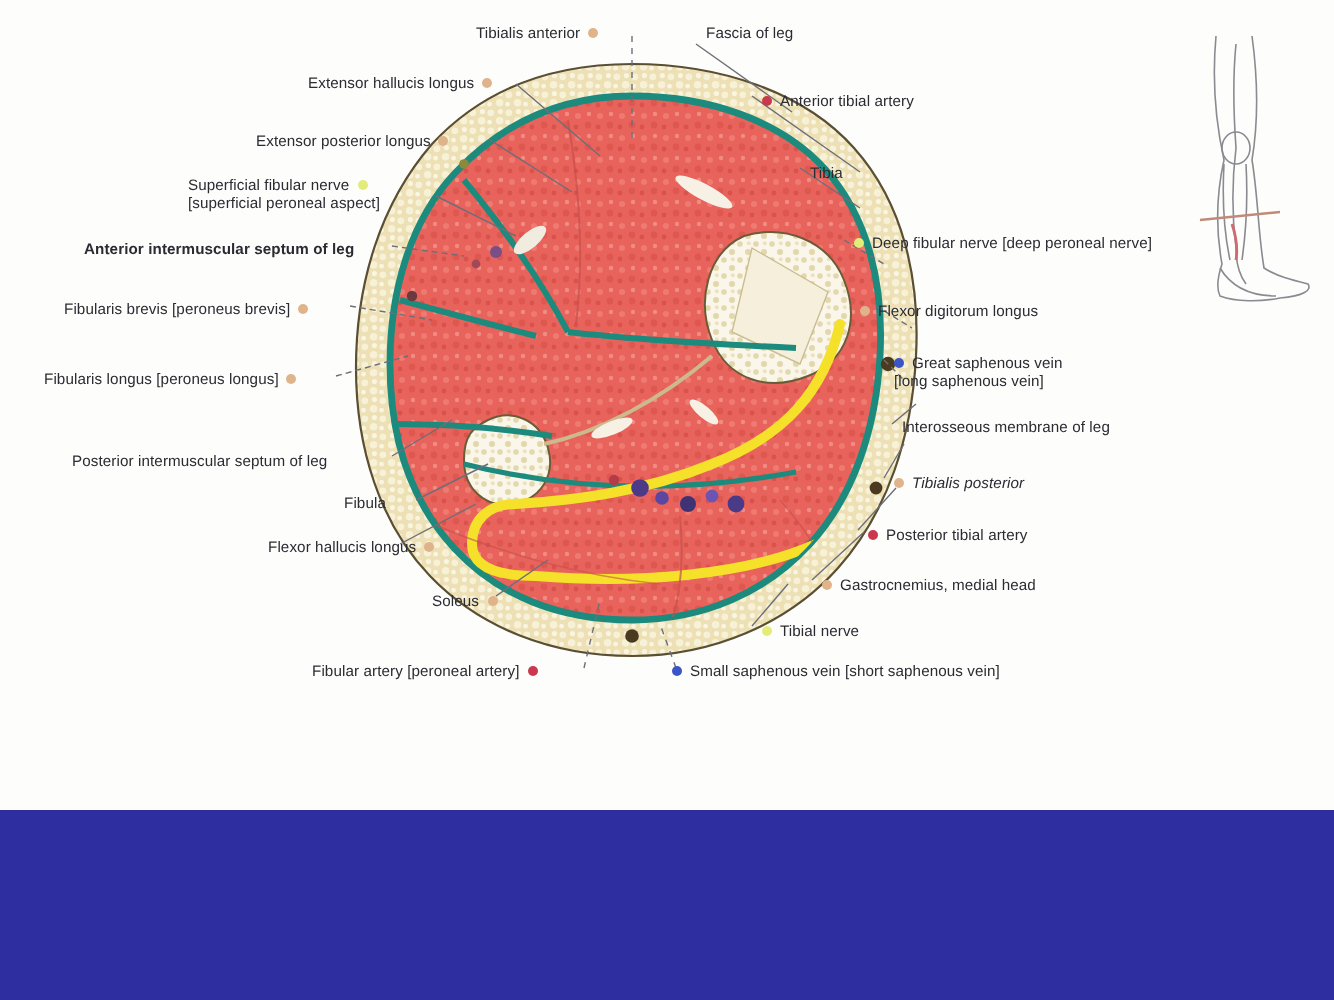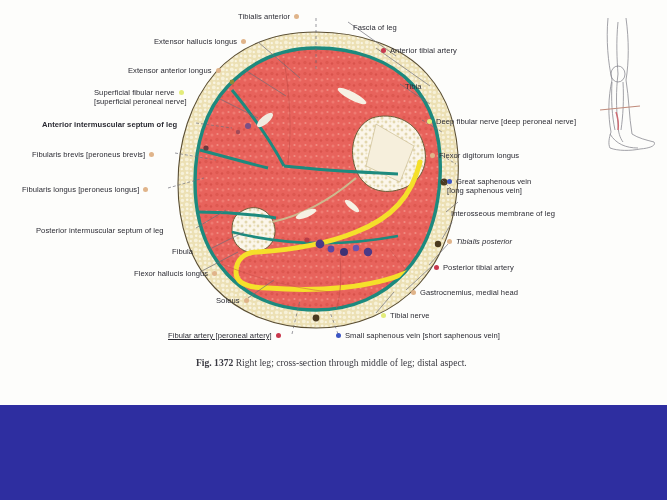--- a/index.html
+++ b/index.html
@@ -186,49 +186,45 @@
       <path d="M27,70 C28,88 27,104 25,118"></path>
       <path d="M14,122 C20,132 30,136 42,136"></path>
     </g>
     <line x1="4" y1="98" x2="44" y2="94" stroke="#c08a7a" stroke-width="1.2"></line>
     <path d="M20,100 C22,106 23,112 22,118" stroke="#d06a72" stroke-width="1.4" fill="none"></path>
   </svg>
 
   <div id="labels-left">
       <div class="lbl l" style="left: 238px; top: 12px;"><span><span>Tibialis anterior</span><span class="dot post" style="background: rgb(224, 180, 138);"></span></span></div>
       <div class="lbl l" style="left: 154px; top: 37px;"><span><span>Extensor hallucis longus</span><span class="dot post" style="background: rgb(224, 180, 138);"></span></span></div>
-      <div class="lbl l" style="left: 128px; top: 66px;"><span><span>Extensor anterior longus</span><span class="dot post" style="background: rgb(224, 180, 138);"></span></span></div>
-      <div class="lbl l" style="left: 94px; top: 88px;"><span><span>Superficial fibular nerve</span><span class="dot post" style="background: rgb(227, 236, 122);"></span></span><span class="l2">[superficial peroneal nerve]</span></div>
+      <div class="lbl l" style="left: 128px; top: 66px;"><span><span>Extensor posterior longus</span><span class="dot post" style="background: rgb(224, 180, 138);"></span></span></div>
+      <div class="lbl l" style="left: 94px; top: 88px;"><span><span>Superficial fibular nerve</span><span class="dot post" style="background: rgb(227, 236, 122);"></span></span><span class="l2">[superficial peroneal aspect]</span></div>
       <div class="lbl l" style="left: 42px; top: 120px; font-weight: bold;"><span><span>Anterior intermuscular septum of leg</span></span></div>
       <div class="lbl l" style="left: 32px; top: 150px;"><span><span>Fibularis brevis [peroneus brevis]</span><span class="dot post" style="background: rgb(224, 180, 138);"></span></span></div>
       <div class="lbl l" style="left: 22px; top: 185px;"><span><span>Fibularis longus [peroneus longus]</span><span class="dot post" style="background: rgb(224, 180, 138);"></span></span></div>
       <div class="lbl l" style="left: 36px; top: 226px;"><span><span>Posterior intermuscular septum of leg</span></span></div>
       <div class="lbl l" style="left: 172px; top: 247px;"><span><span>Fibula</span></span></div>
       <div class="lbl l" style="left: 134px; top: 269px;"><span><span>Flexor hallucis longus</span><span class="dot post" style="background: rgb(224, 180, 138);"></span></span></div>
       <div class="lbl l" style="left: 216px; top: 296px;"><span><span>Soleus</span><span class="dot post" style="background: rgb(224, 180, 138);"></span></span></div>
-      <div class="lbl l" style="left: 168px; top: 331px; text-decoration: underline;"><span><span>Fibular artery [peroneal artery]</span><span class="dot post" style="background: rgb(201, 56, 77);"></span></span></div>
+      <div class="lbl l" style="left: 156px; top: 331px;"><span><span>Fibular artery [peroneal artery]</span><span class="dot post" style="background: rgb(201, 56, 77);"></span></span></div>
     </div>
   <div id="labels-right">
-      <div class="lbl r" style="left: 353px; top: 23px;"><span><span>Fascia of leg</span></span></div>
+      <div class="lbl r" style="left: 353px; top: 12px;"><span><span>Fascia of leg</span></span></div>
       <div class="lbl r" style="left: 381px; top: 46px;"><span><span class="dot pre" style="background: rgb(201, 56, 77);"></span><span>Anterior tibial artery</span></span></div>
       <div class="lbl r" style="left: 405px; top: 82px;"><span><span>Tibia</span></span></div>
       <div class="lbl r" style="left: 427px; top: 117px;"><span><span class="dot pre" style="background: rgb(227, 236, 122);"></span><span>Deep fibular nerve [deep peroneal nerve]</span></span></div>
       <div class="lbl r" style="left: 430px; top: 151px; text-align: right;"><span><span class="dot pre" style="background: rgb(224, 180, 138);"></span><span>Flexor digitorum longus</span></span></div>
       <div class="lbl r" style="left: 447px; top: 177px;"><span><span class="dot pre" style="background: rgb(59, 85, 196);"></span><span>Great saphenous vein</span></span><span class="l2">[long saphenous vein]</span></div>
       <div class="lbl r" style="left: 451px; top: 209px;"><span><span>Interosseous membrane of leg</span></span></div>
       <div class="lbl r" style="left: 447px; top: 237px; font-style: italic;"><span><span class="dot pre" style="background: rgb(224, 180, 138);"></span><span>Tibialis posterior</span></span></div>
       <div class="lbl r" style="left: 434px; top: 263px;"><span><span class="dot pre" style="background: rgb(201, 56, 77);"></span><span>Posterior tibial artery</span></span></div>
       <div class="lbl r" style="left: 411px; top: 288px;"><span><span class="dot pre" style="background: rgb(224, 180, 138);"></span><span>Gastrocnemius, medial head</span></span></div>
       <div class="lbl r" style="left: 381px; top: 311px;"><span><span class="dot pre" style="background: rgb(227, 236, 122);"></span><span>Tibial nerve</span></span></div>
       <div class="lbl r" style="left: 336px; top: 331px;"><span><span class="dot pre" style="background: rgb(59, 85, 196);"></span><span>Small saphenous vein [short saphenous vein]</span></span></div>
     </div>
 
-  <div id="caption">
-    <b>Fig. 1372</b>
-    <span>Right leg; cross-section through middle of leg; distal aspect.</span>
-  </div>
 </div>
 
 <div id="banner" style="background: rgb(46, 46, 160);">
   
   
   
 </div>
 
 </body></html>

